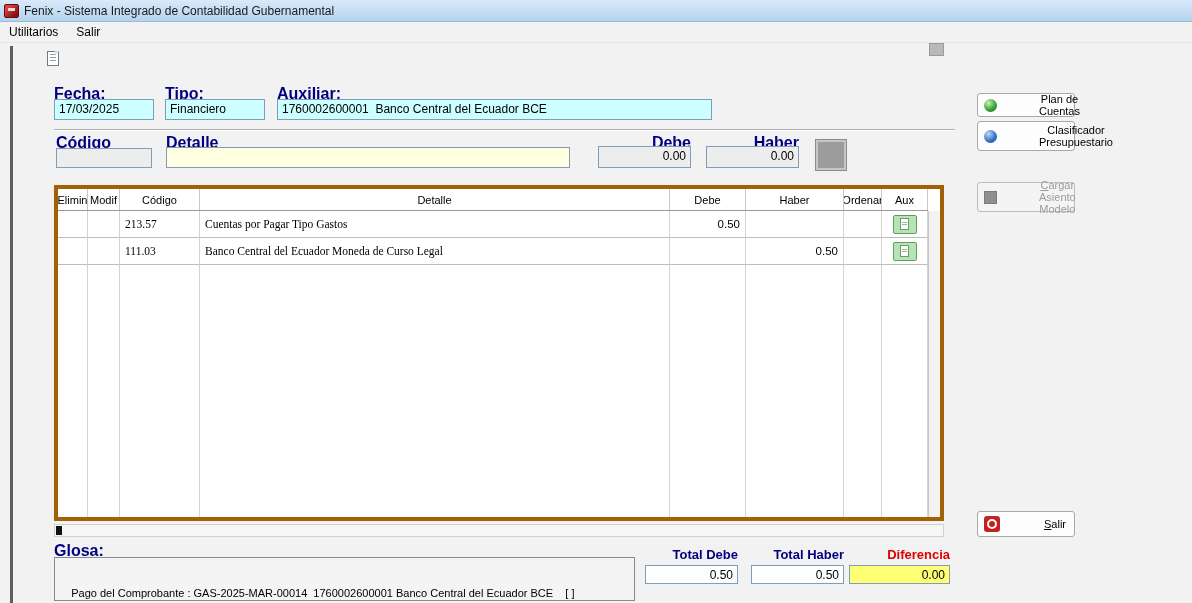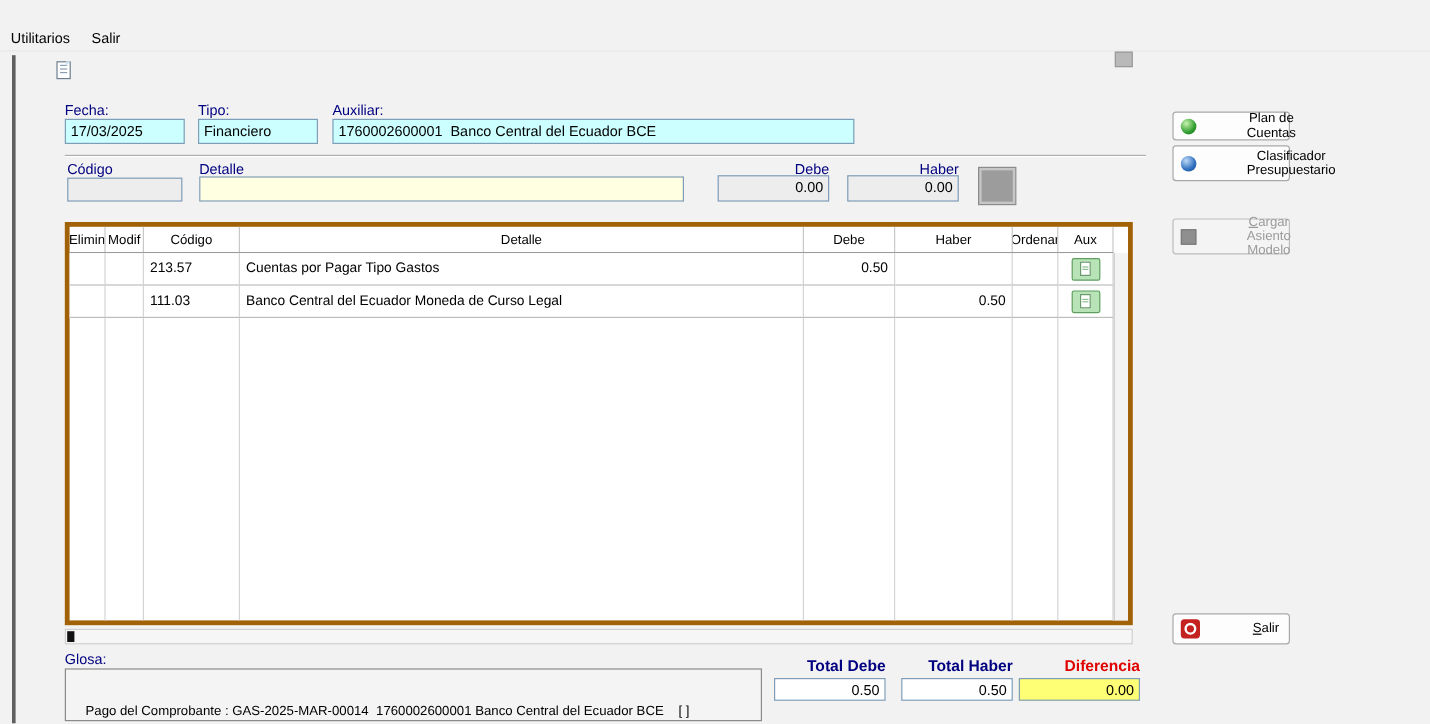--- a/index.html
+++ b/index.html
@@ -46,21 +46,21 @@
     background: transparent; border: 1px solid transparent; display: flex; align-items: center; justify-content: center;
   }
   .doc-ico { width: 12px; height: 15px; background: #fff; border: 1px solid #6b7d8f; position: relative; }
   .doc-ico i { display: block; height: 1px; background: #8aa0b5; margin: 2px 2px 0 2px; }
   .doc-ico::after { content:""; position:absolute; right:-1px; top:-1px; border-left:4px solid #cfe0ee; border-bottom:4px solid transparent; }
 
   .left-splitter { position: absolute; left: 10px; top: 46px; width: 3px; height: 557px; background: #5f5f5f; }
   .scroll-corner { position: absolute; left: 929px; top: 43px; width: 15px; height: 13px; background: #b9b9b9; border: 1px solid #9a9a9a; }
 
   
-  .lbl { position: absolute; color: var(--label-navy, #000080); font-weight: normal; font-size: 12px; }
+  .lbl { position: absolute; color: var(--label-navy, #000080); font-weight: bold; font-size: 16px; }
   .field {
     position: absolute; border: 1px solid #7f9db9; background: #fff;
     font-size: 12px; padding: 2px 4px; white-space: pre; overflow: hidden;
   }
   .cyan   { background: var(--field-cyan, #ccffff); }
   .yellow { background: var(--field-yellow, #ffffe1); }
   .grayed { background: #ededed; }
   .num    { text-align: right; }
 
   .sep-line { position: absolute; left: 54px; top: 129px; width: 901px; height: 2px;
@@ -99,21 +99,21 @@
   }
   .tbody { position: absolute; left: 0; top: 22px; right: 12px; bottom: 0; }
   .colgrid { position: absolute; inset: 0; }
   .colgrid div { border-right: 1px solid #d4d4d4; }
   .rows { position: absolute; left: 0; top: 0; right: 0; }
   .trow { height: 27px; background: #fff; }
   .trow .cell {
     border-right: 1px solid #d4d4d4; border-bottom: 1px solid #bdbdbd;
     font-size: 11.5px; display: flex; align-items: center; overflow: hidden; white-space: nowrap;
   }
-  .trow .cell.pad { padding-left: 5px; }
+  .trow .cell.pad { padding-left: 5px; font-family: Liberation Serif, serif; }
   .trow .cell.num { justify-content: flex-end; padding-right: 5px; }
   .trow .cell.aux { justify-content: center; }
   .aux-btn {
     width: 24px; height: 19px; background: var(--aux-button-green, #b7e3b7);
     border: 1px solid #5f9e5f; border-radius: 2px;
     display: flex; align-items: center; justify-content: center; cursor: default;
   }
   .aux-page { display: inline-block; width: 9px; height: 12px; background: #fff; border: 1px solid #6d9a6d; padding: 2px 1px 0 1px; }
   .aux-page i { display: block; height: 1px; background: #8fbd8f; margin: 1px 0 0 0; }
   .vscroll { position: absolute; right: 0; top: 22px; bottom: 0; width: 12px;
@@ -136,20 +136,24 @@
     position: absolute; top: 565px; height: 19px; border: 1px solid #7f9db9; background: #fff;
     font-size: 12px; text-align: right; padding: 2px 4px;
   }
   .dif { background: var(--diferencia-bg, #ffff80); }
 </style>
 </head>
 <body>
 
 <div id="app">
 
+  <div class="titlebar">
+    <span class="app-icon"></span>
+    <span class="title-text">Fenix - Sistema Integrado de Contabilidad Gubernamental</span>
+  </div>
 
   <div class="menubar">
     <span class="menu-item">Utilitarios</span>
     <span class="menu-item">Salir</span>
   </div>
 
   <div class="toolbar">
     <button class="tool-doc-btn">
       <span class="doc-ico">
           <i></i>

